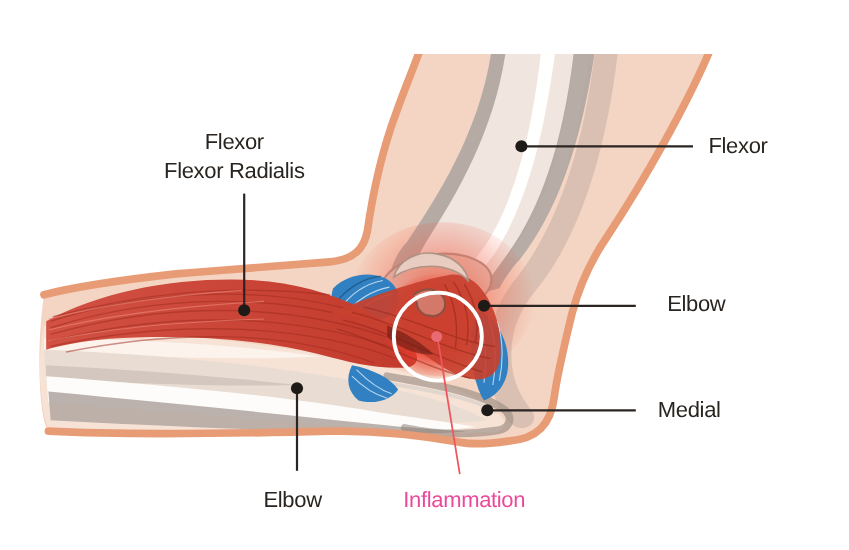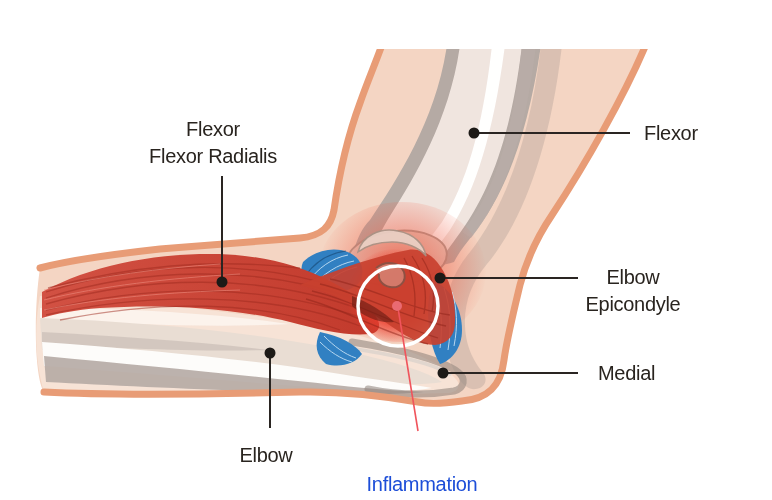--- a/index.html
+++ b/index.html
@@ -2,21 +2,21 @@
 <html><head>
 <meta charset="utf-8">
 <style>
   html,body{margin:0;padding:0;background:#ffffff;}
   #stage{position:relative;width:772px;height:500px;background:#ffffff;overflow:hidden;
          font-family:"Liberation Sans","DejaVu Sans",sans-serif;}
   #anatomy-svg{position:absolute;left:0;top:0;}
   .label{position:absolute;color:#29241f;font-size:20px;line-height:27px;letter-spacing:-0.3px;
          font-weight:400;white-space:nowrap;}
   .label.center{text-align:center;white-space:normal;}
-  .label.red{color:#1d4ed8;margin-top:29px;}
+  .label.red{color:#ec4899;}
   .lbl-line{display:block;}
 </style>
 </head>
 <body>
 
 <div id="stage">
 
   <svg id="anatomy-svg" width="772" height="500" viewBox="0 0 772 500">
     <defs>
       <clipPath id="clip-frame">
@@ -147,21 +147,20 @@
 
   <div class="label center" style="left:88px;top:116px;width:250px;">
     <span class="lbl-line">Flexor</span>
     <span class="lbl-line">Flexor Radialis</span>
   </div>
 
   <div class="label" style="left:644px;top:120px;">Flexor</div>
 
   <div class="label center" style="left:553px;top:264px;width:160px;">
     <span class="lbl-line">Elbow</span>
-    <span class="lbl-line">Epicondyle</span>
   </div>
 
   <div class="label" style="left:598px;top:360px;">Medial</div>
 
   <div class="label center" style="left:216px;top:442px;width:100px;">Elbow</div>
 
   <div class="label center red" style="left:342px;top:442px;width:160px;">Inflammation</div>
 </div>
 
 </body></html>

